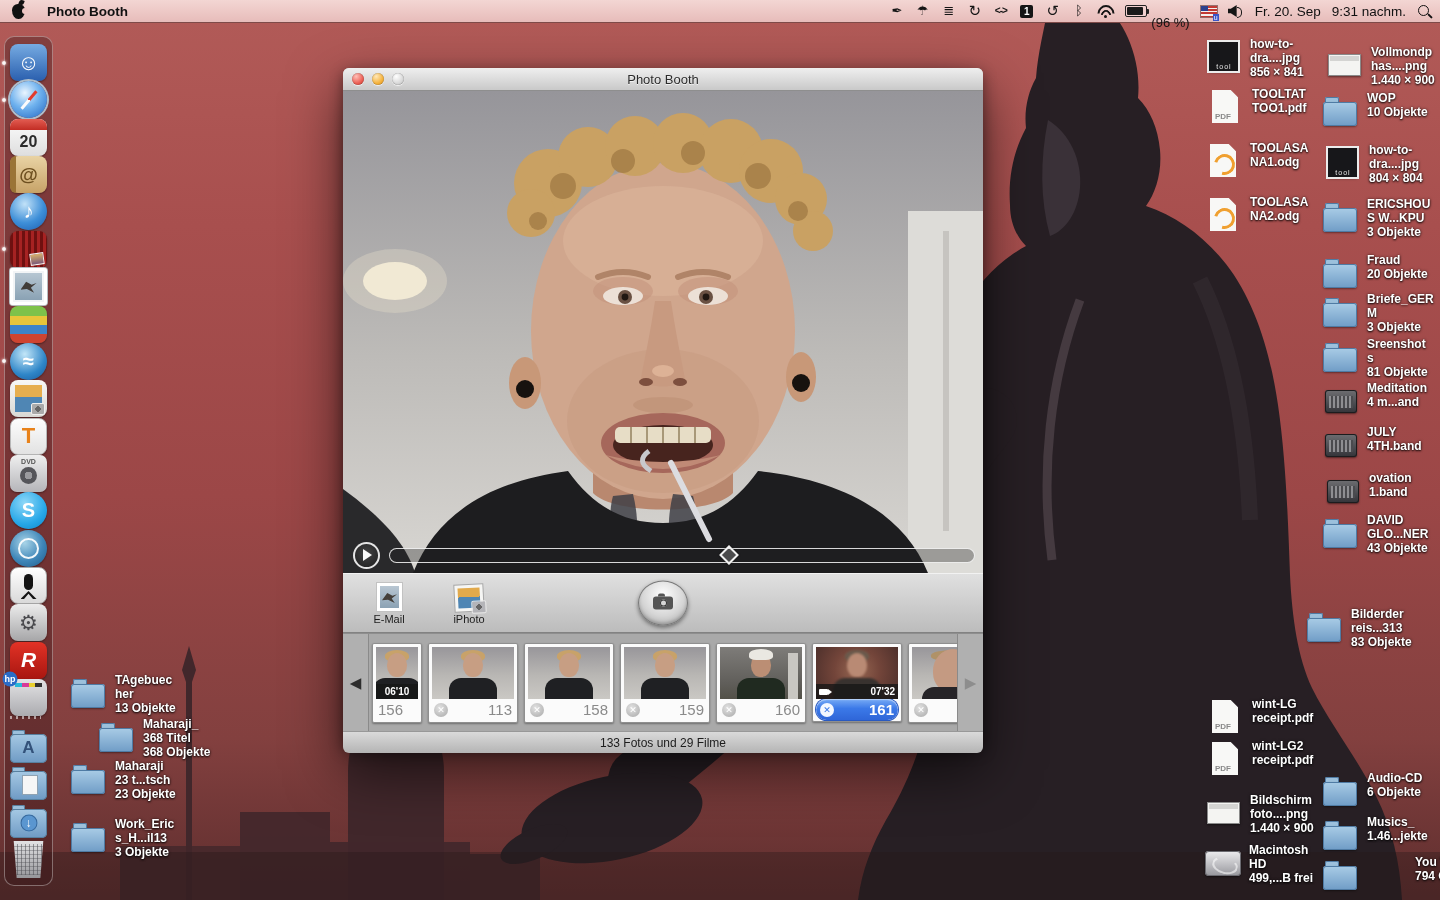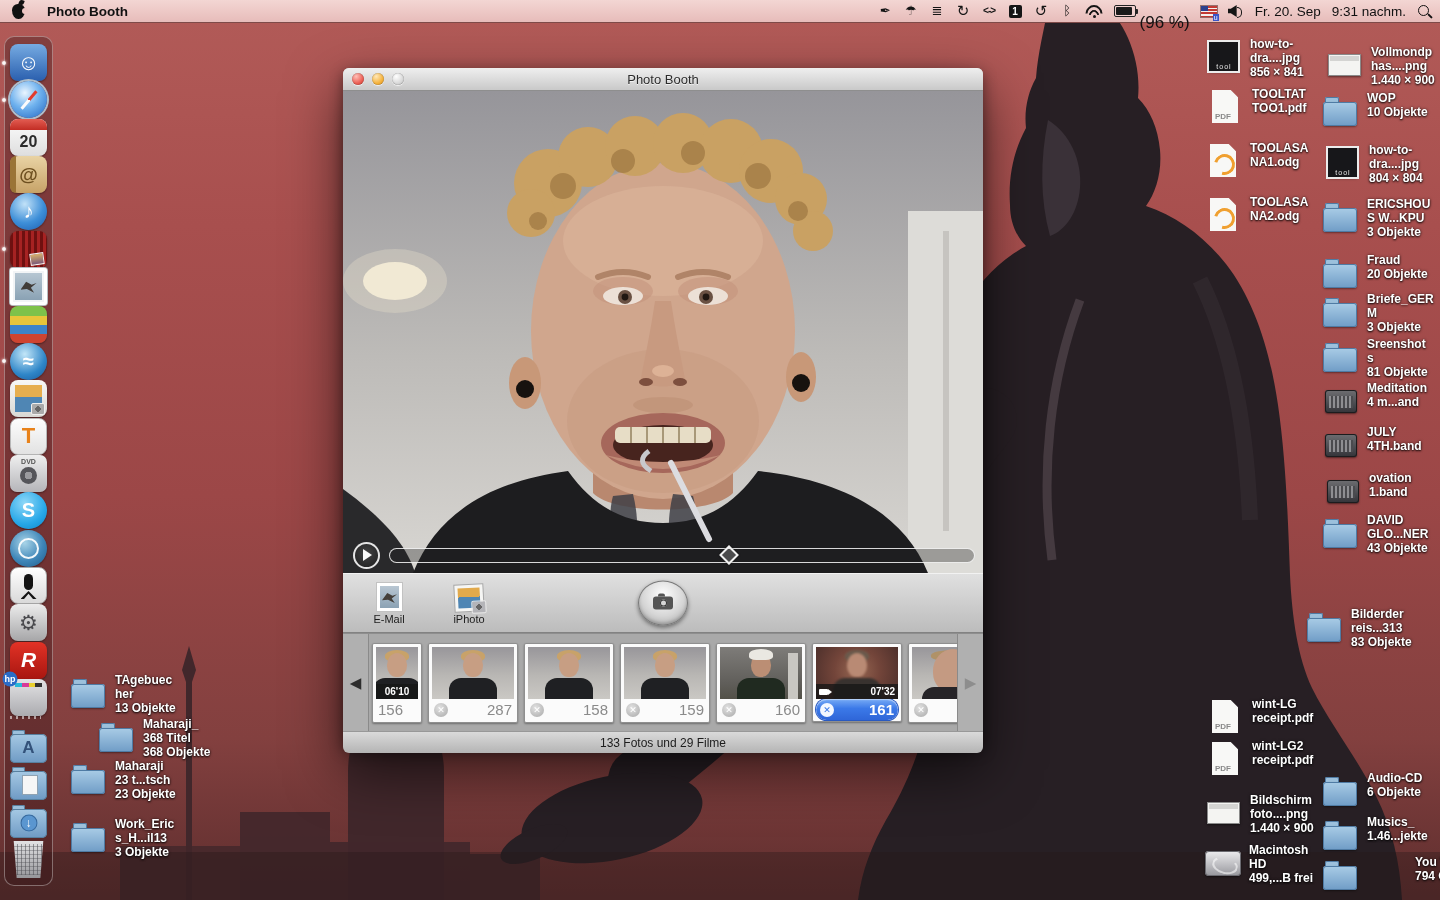--- a/index.html
+++ b/index.html
@@ -29,21 +29,21 @@
   .wifi::before,.wifi::after{content:'';position:absolute;left:50%;border:2px solid #151515;
     border-right-color:transparent;border-bottom-color:transparent;border-radius:50%;}
   .wifi::before{width:13px;height:13px;top:0;transform:translateX(-50%) rotate(45deg);}
   .wifi::after{width:6px;height:6px;top:5px;transform:translateX(-50%) rotate(45deg);}
   .wifi .wifi-dot{position:absolute;left:50%;bottom:0;width:3px;height:3px;margin-left:-1.5px;border-radius:50%;background:#151515;}
   
   .batt{display:flex;align-items:center;gap:4px;}
   .batt-body{width:20px;height:10px;border:1px solid #222;border-radius:2px;position:relative;background:#f0d0ce;}
   .batt-body::before{content:'';position:absolute;inset:1px;right:3px;background:#1a1a1a;border-radius:1px;}
   .batt-body::after{content:'';position:absolute;right:-3px;top:2.5px;width:2px;height:5px;background:#222;border-radius:0 1px 1px 0;}
-  .batt-label{font-size:17px;margin-top:23px;}
+  .batt-label{font-size:13px;margin-top:23px;}
   
   .flag{position:relative;width:16px;height:11px;box-shadow:0 0 0 1px rgba(60,20,20,.5);
     background:repeating-linear-gradient(180deg,#c23a34 0 1.6px,#f4f0ee 1.6px 3.2px);}
   .flag::before{content:'';position:absolute;left:0;top:0;width:7px;height:5px;background:#2c3f8e;}
   .flag-badge{position:absolute;right:-2px;bottom:-4px;font-size:7px;color:#fff;background:#3a55c8;line-height:7px;padding:0 1px;}
   
   .spk{position:relative;width:16px;height:12px;}
   .spk::before{content:'';position:absolute;left:0;top:0;width:9px;height:12px;background:#151515;
     clip-path:polygon(0 32%,35% 32%,100% 0,100% 100%,35% 68%,0 68%);}
   .spk::after{content:'';position:absolute;left:9px;top:1.5px;width:4px;height:9px;border:1.6px solid #151515;
@@ -792,21 +792,21 @@
           <div class="tcard v-blond">
     <div class="timg">
       <span class="hair"></span>
       <span class="head"></span>
 
       <span class="body"></span>
 
     </div>
     <div class="trow">
       <span class="xbtn"></span>
-      <span class="tnum">287</span>
+      <span class="tnum">113</span>
     </div>
   </div>
           <div class="tcard v-blond">
     <div class="timg">
       <span class="hair"></span>
       <span class="head"></span>
 
       <span class="body"></span>
 
     </div>

